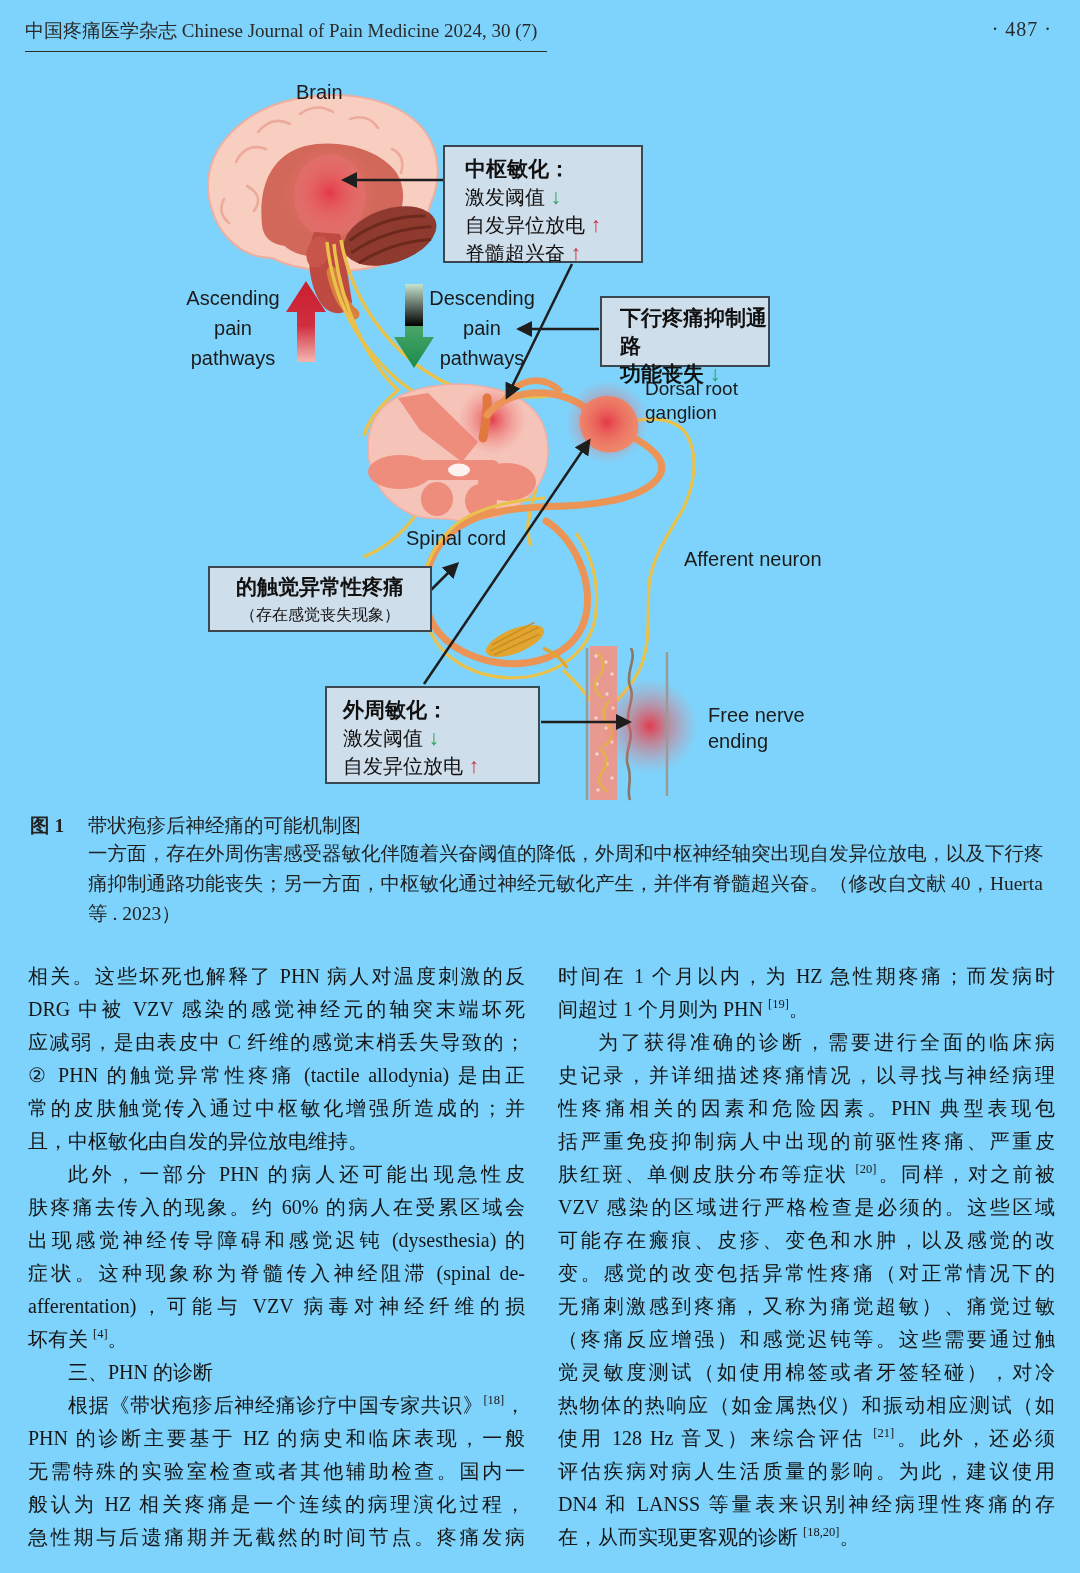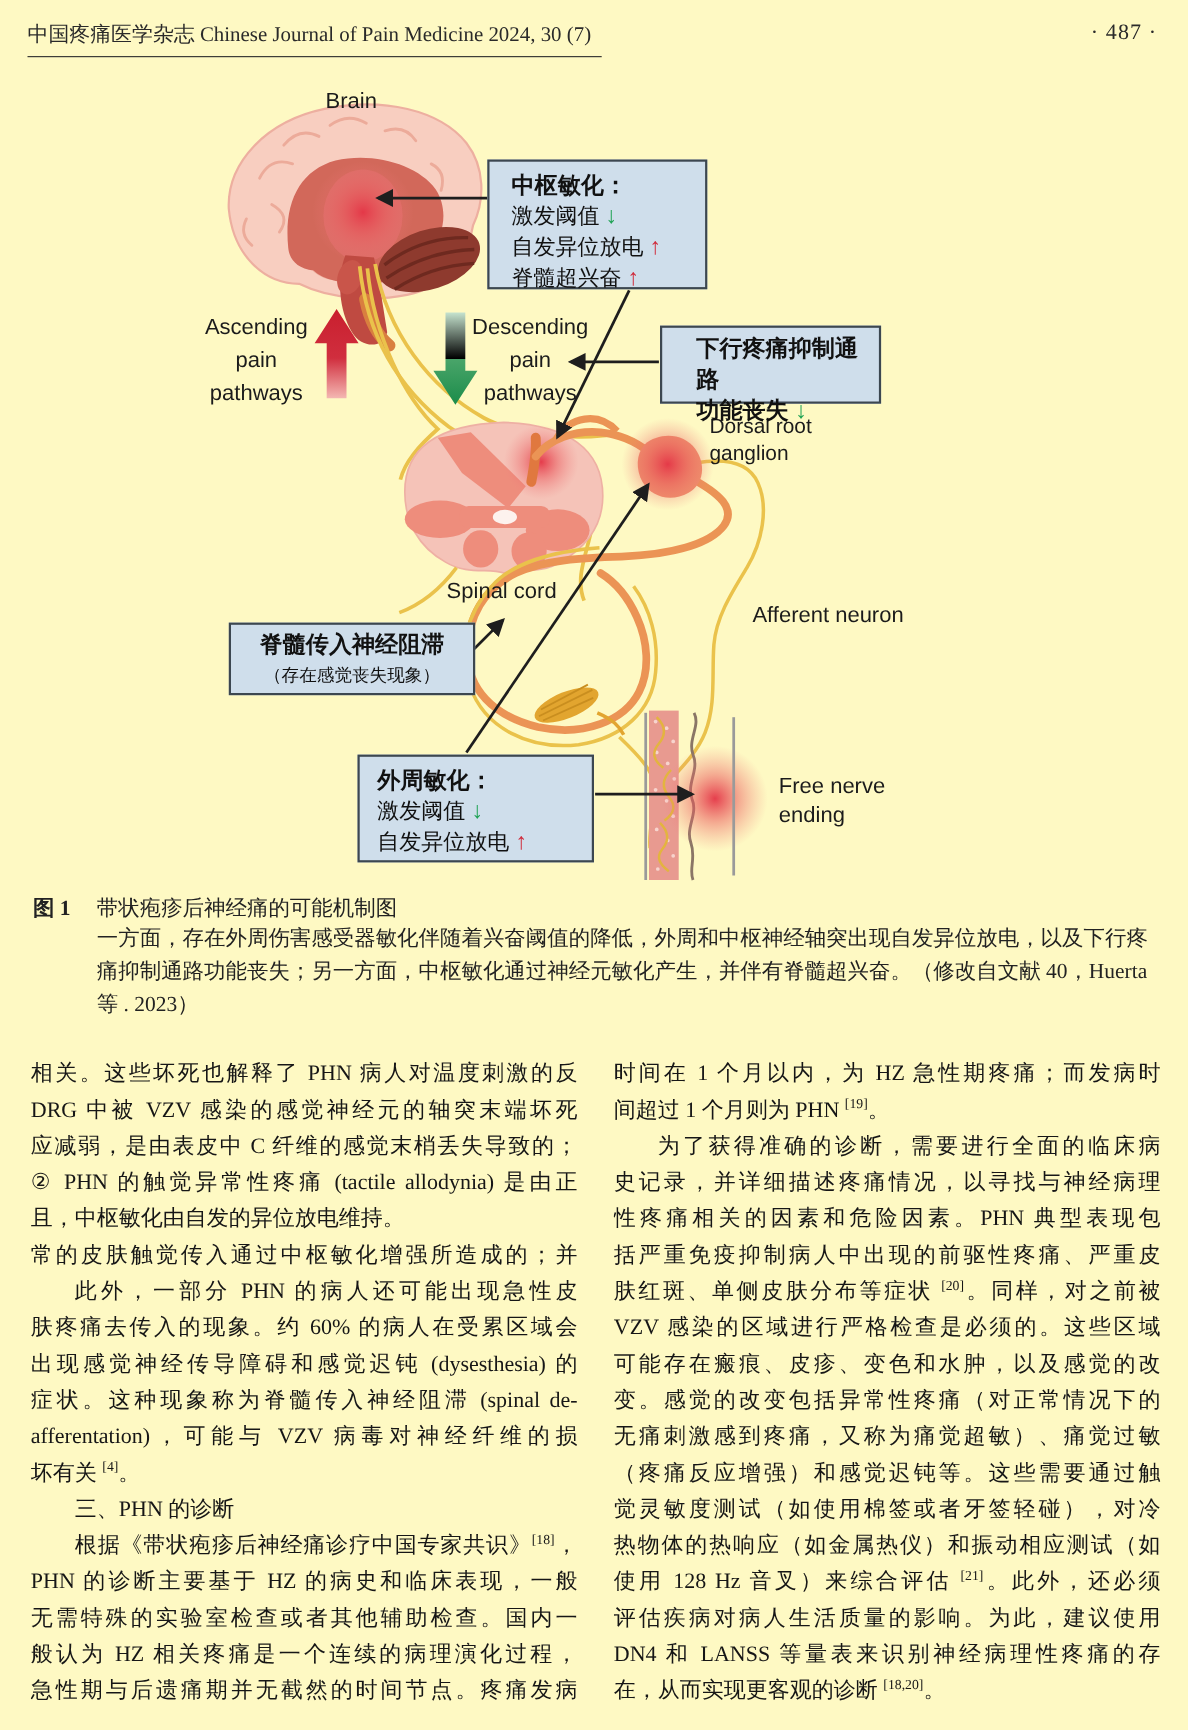--- a/index.html
+++ b/index.html
@@ -1,17 +1,17 @@
 <!DOCTYPE html>
 <html><head>
 <meta charset="utf-8">
 <style>
   html,body{margin:0;padding:0;background:#ffffff;}
   body{font-family:"Liberation Serif", serif; color:#1d1d1d;}
-  .page{position:relative;width:1080px;height:1573px;background:#fef9c3;overflow:hidden;}
+  .page{position:relative;width:1080px;height:1573px;background:#7dd3fc;overflow:hidden;}
 
   
   .hdr{position:absolute;left:25px;top:18px;right:28px;display:flex;justify-content:space-between;align-items:flex-start;font-size:19px;color:#2a2a2a;}
   .hdr .journal{display:inline-block;border-bottom:1.6px solid #2a2a2a;padding:0 10px 7px 0;}
   .hdr .pageno{font-size:20px;letter-spacing:1px;}
 
   
   .fig{position:absolute;left:0;top:80px;width:1080px;height:732px;}
   .fig svg.art{position:absolute;left:0;top:0;width:1080px;height:732px;}
   .figlabel{position:absolute;font-family:"Liberation Sans",sans-serif;font-size:20px;color:#1b1b1b;line-height:25px;}
@@ -235,30 +235,30 @@
       <div class="bx-line">
         <span>自发异位放电</span>
         <span class="arr up">↑</span>
       </div>
       <div class="bx-line">
         <span>脊髓超兴奋</span>
         <span class="arr up">↑</span>
       </div>
     </div>
 
-    <div class="bluebox" style="left:600px;top:216px;width:201px;height:71px;padding:6px 0 0 31px;">
+    <div class="bluebox" style="left:600px;top:216px;width:170px;height:71px;padding:6px 0 0 18px;">
       <div class="bx-line bold">下行疼痛抑制通路</div>
       <div class="bx-line bold">
         <span>功能丧失</span>
         <span class="arr down">↓</span>
       </div>
     </div>
 
     <div class="bluebox centered" style="left:208px;top:486px;width:224px;height:66px;padding:5px 0 0 0;">
-      <div class="bx-line bold">脊髓传入神经阻滞</div>
+      <div class="bx-line bold">的触觉异常性疼痛</div>
       <div class="bx-line" style="font-size:16px;">（存在感觉丧失现象）</div>
     </div>
 
     <div class="bluebox" style="left:325px;top:606px;width:215px;height:98px;padding:7px 0 0 16px;">
       <div class="bx-title">外周敏化：</div>
       <div class="bx-line">
         <span>激发阈值</span>
         <span class="arr down">↓</span>
       </div>
       <div class="bx-line">
@@ -278,22 +278,22 @@
         <div class="cline">痛抑制通路功能丧失；另一方面，中枢敏化通过神经元敏化产生，并伴有脊髓超兴奋。（修改自文献 40，Huerta</div>
         <div class="cline">等 . 2023）</div>
       </div>
   </div>
 
   <div class="col left" id="col-left">
       <div class="bline">相关。这些坏死也解释了 PHN 病人对温度刺激的反</div>
       <div class="bline">DRG 中被 VZV 感染的感觉神经元的轴突末端坏死</div>
       <div class="bline">应减弱，是由表皮中 C 纤维的感觉末梢丢失导致的；</div>
       <div class="bline">② PHN 的触觉异常性疼痛 (tactile allodynia) 是由正</div>
+      <div class="bline">常的皮肤触觉传入通过中枢敏化增强所造成的；并</div>
       <div class="bline endline">且，中枢敏化由自发的异位放电维持。</div>
-      <div class="bline">常的皮肤触觉传入通过中枢敏化增强所造成的；并</div>
       <div class="bline indent">此外，一部分 PHN 的病人还可能出现急性皮</div>
       <div class="bline">肤疼痛去传入的现象。约 60% 的病人在受累区域会</div>
       <div class="bline">出现感觉神经传导障碍和感觉迟钝 (dysesthesia) 的</div>
       <div class="bline">症状。这种现象称为脊髓传入神经阻滞 (spinal de-</div>
       <div class="bline">afferentation)，可能与 VZV 病毒对神经纤维的损</div>
       <div class="bline endline">坏有关 <sup>[4]</sup>。</div>
       <div class="bline indent endline">三、PHN 的诊断</div>
       <div class="bline indent">根据《带状疱疹后神经痛诊疗中国专家共识》<sup>[18]</sup>，</div>
       <div class="bline">PHN 的诊断主要基于 HZ 的病史和临床表现，一般</div>
       <div class="bline">无需特殊的实验室检查或者其他辅助检查。国内一</div>

